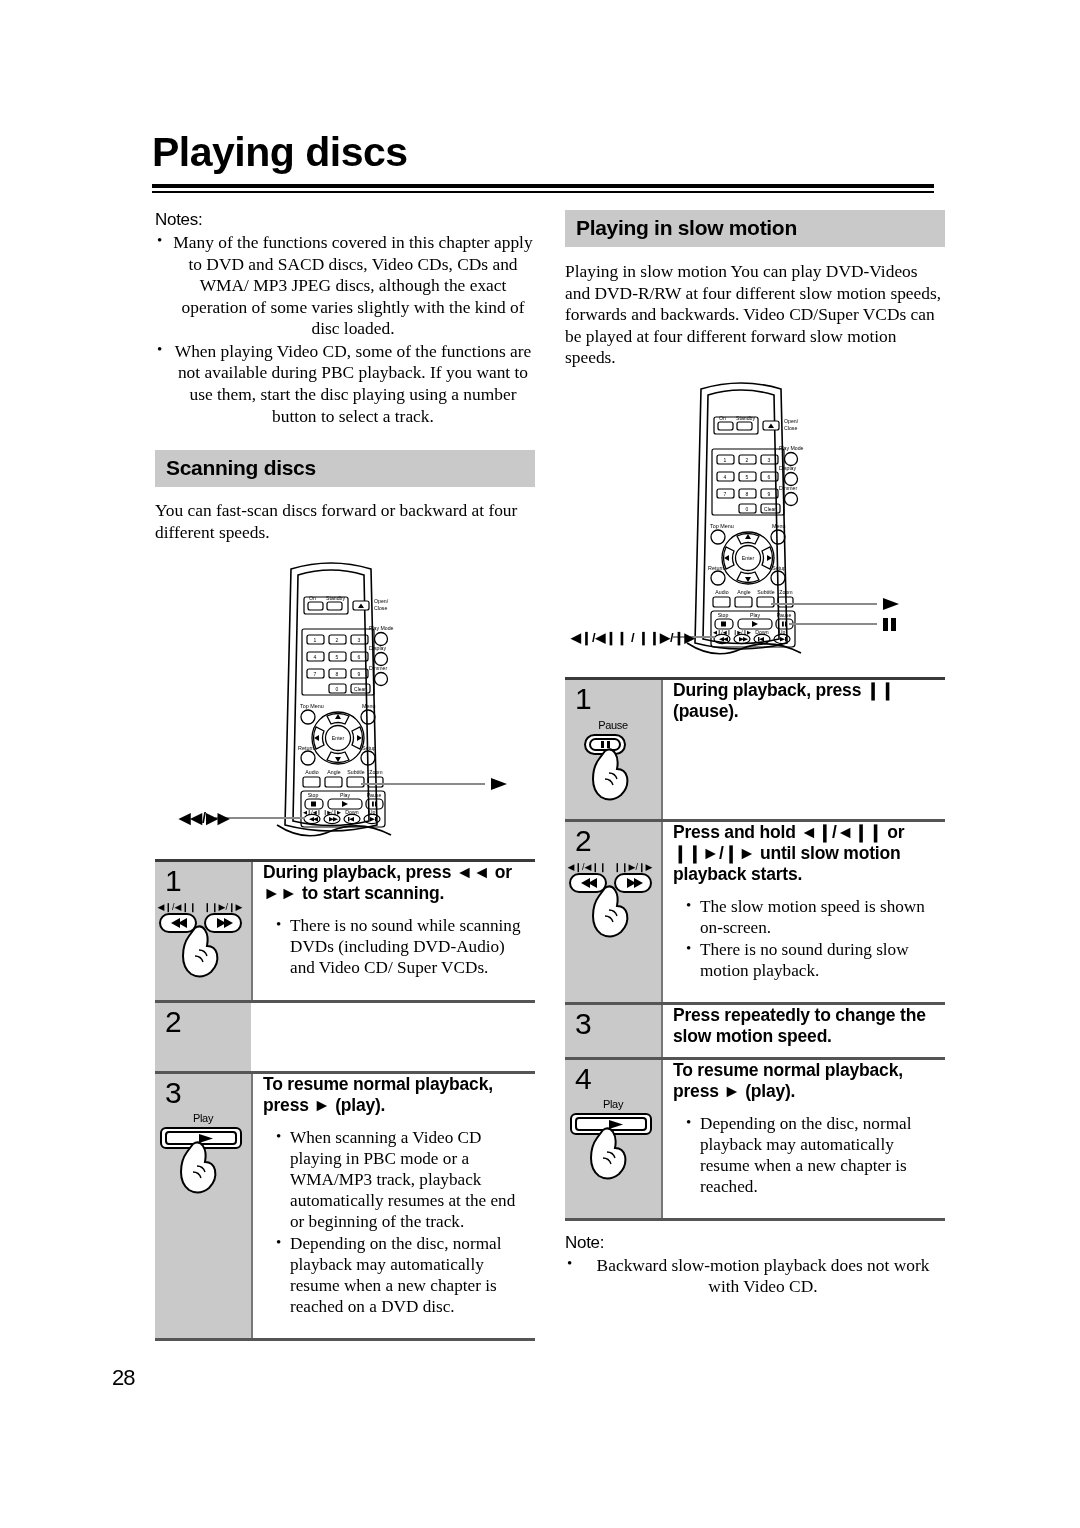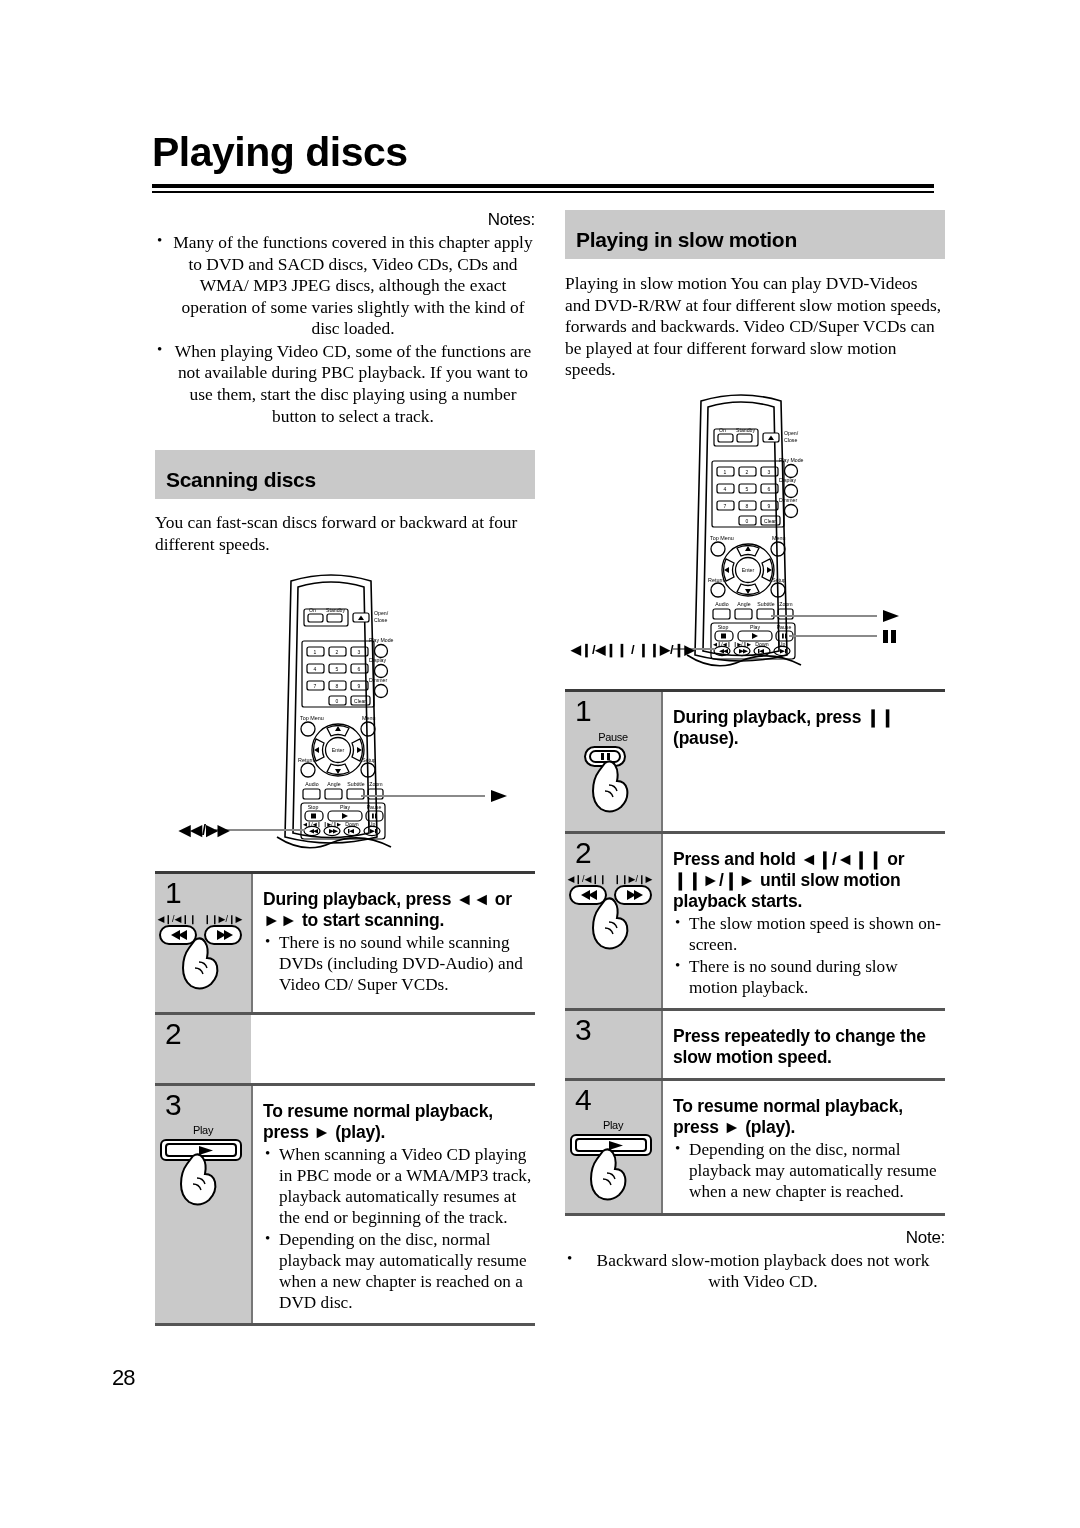--- a/index.html
+++ b/index.html
@@ -31,21 +31,20 @@
   .col { position:absolute; width:380px; }
   .col-left  { left:155px; top:210px; }
   .col-right { left:565px; top:210px; }
 
   
   .notes-label {
     font-family:"Liberation Sans", sans-serif;
     font-size:17px;
     margin:0 0 2px 0;
     letter-spacing:-0.3px;
-    text-align:right;
   }
   ul.bullets { list-style:none; margin:0; padding:0; }
   ul.bullets li {
     position:relative;
     padding-left:16px;
     font-size:17.4px;
     line-height:1.24;
     margin-bottom:1px;
     text-align:center;
   }
@@ -60,21 +59,21 @@
     line-height:1.24;
     margin:0;
   }
 
   
   .sec-head {
     background:#c9c9c9;
     font-family:"Liberation Sans", sans-serif;
     font-weight:bold;
     font-size:21px;
-    padding:18px 0 7px 11px;
+    padding:6px 0 7px 11px;
     margin:0;
     letter-spacing:-0.3px;
   }
 
   
   .remote-wrap { position:relative; }
   .remote-wrap svg { display:block; }
 
   
   .steps { width:380px; border-collapse:collapse; }
@@ -89,32 +88,32 @@
     padding:4px 0 6px 0;
   }
   .step-num {
     font-family:"Liberation Sans", sans-serif;
     font-size:30px;
     line-height:1;
     padding-left:10px;
   }
   .step-body {
     flex:1;
-    padding:15px 0 8px 10px;
+    padding:0 0 8px 10px;
     border-left:2px solid #777;
   }
   .step-head {
     font-family:"Liberation Sans", sans-serif;
     font-weight:bold;
     font-size:17.5px;
     line-height:1.2;
     margin:0 0 2px 0;
     letter-spacing:-0.2px;
   }
-  .step-body ul { list-style:none; margin:1px; padding:0; }
+  .step-body ul { list-style:none; margin:12px; padding:0; }
   .step-body ul li {
     position:relative;
     padding-left:15px;
     font-size:17.2px;
     line-height:1.22;
     margin-top:1px;
   }
   .step-body ul li:before {
     content:"\2022";
     position:absolute; left:1px; top:-1px; font-size:15px;

